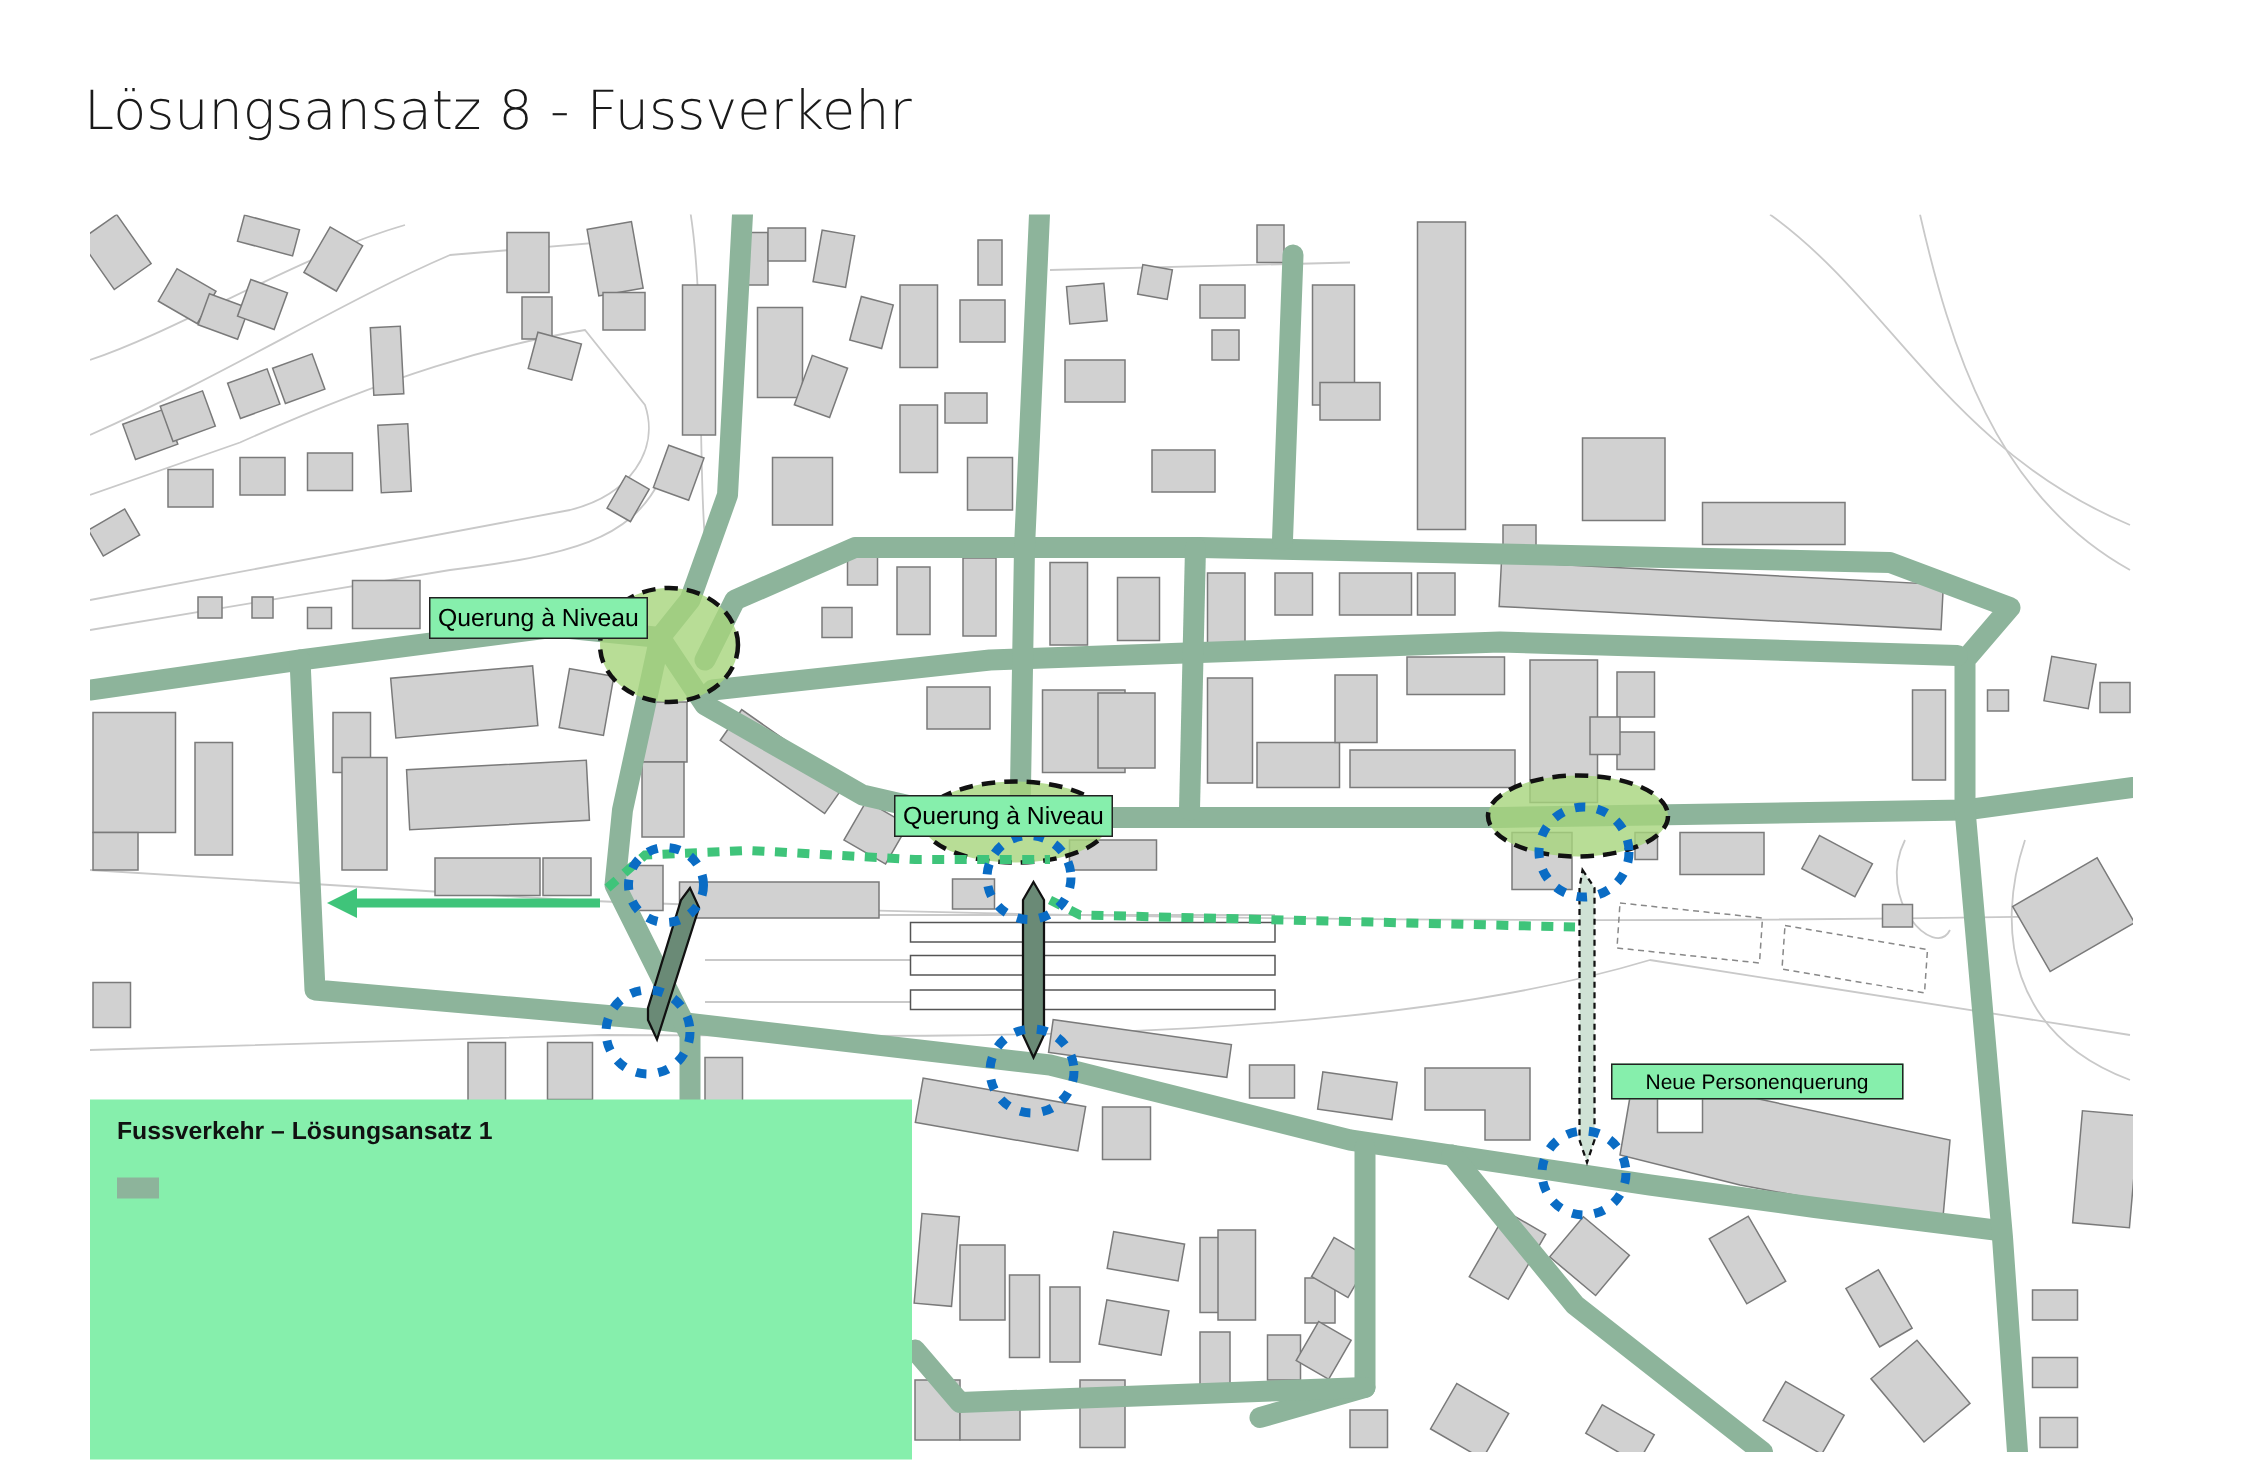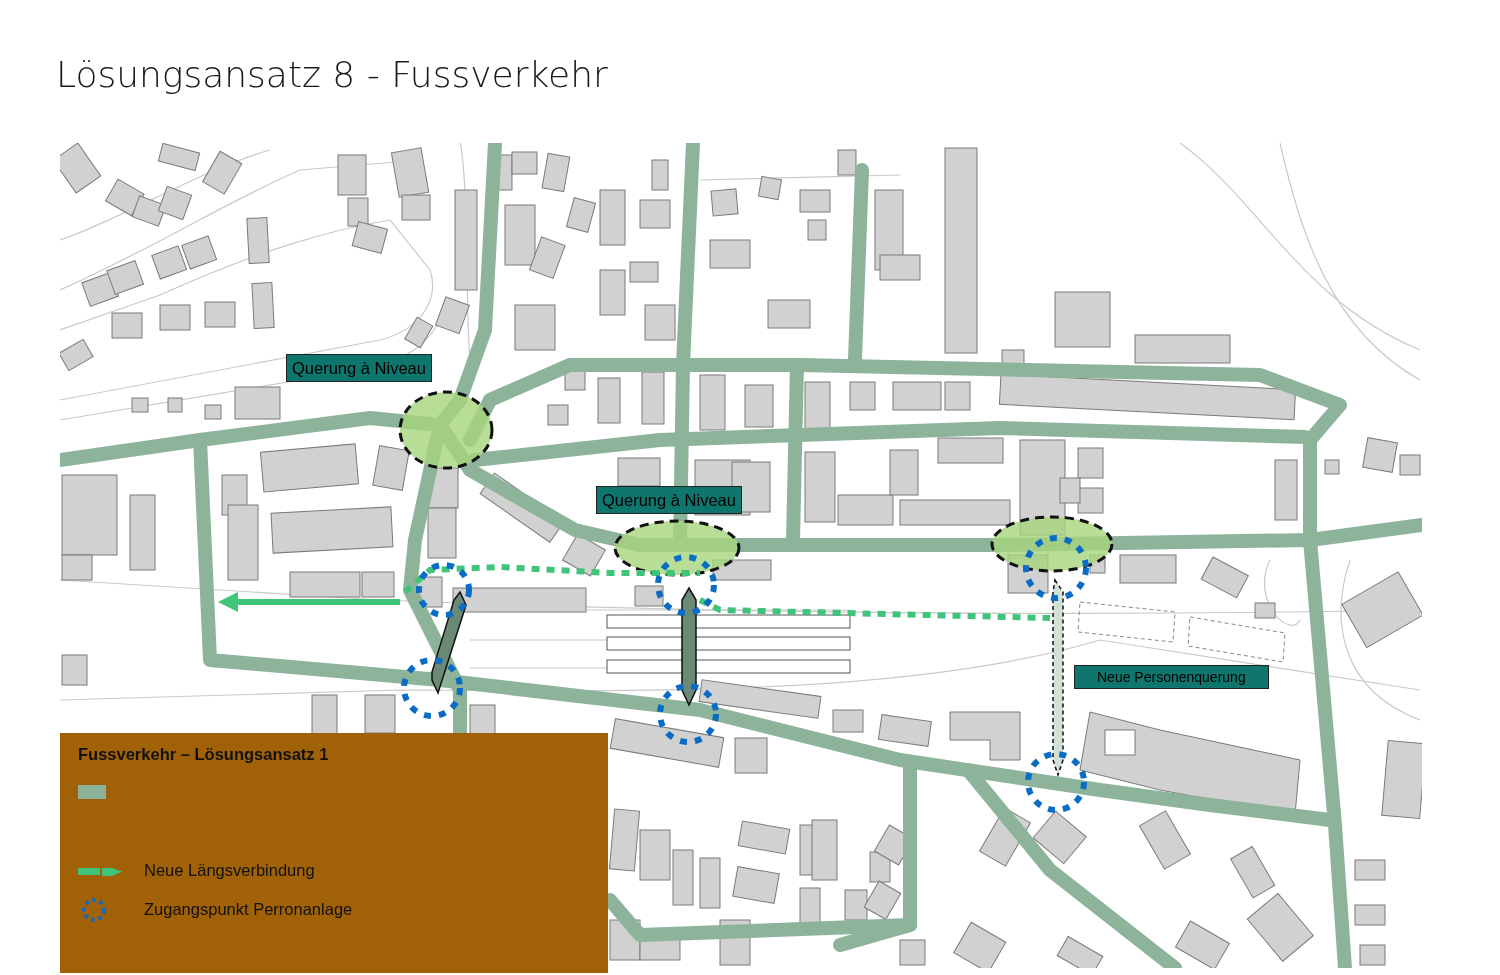--- a/index.html
+++ b/index.html
@@ -1,22 +1,22 @@
 <!DOCTYPE html>
 <html><head>
 <meta charset="utf-8">
 <style>
   html, body { margin:0; padding:0; background:#ffffff; }
   body { width:1500px; height:975px; position:relative; overflow:hidden; font-family:"Liberation Sans", sans-serif; }
   .title { position:absolute; left:56px; top:54px; font-family:"DejaVu Sans", sans-serif; font-size:36px; font-weight:300; color:#1a1a1a; letter-spacing:0px; margin:0; }
   .map { position:absolute; left:60px; top:143px; width:1362px; height:825px; }
   .map svg { position:absolute; left:0; top:0; }
-  .callout { position:absolute; background:#0f766e; border:1px solid #222; font-size:16.5px; color:#000; padding:2px 5px; line-height:22px; white-space:pre-line; }
+  .callout { position:absolute; background:#86efac; border:1px solid #222; font-size:16.5px; color:#000; padding:2px 5px; line-height:22px; white-space:pre-line;margin-top:44px; }
   .callout.small { font-size:14px; line-height:18px; padding:2px 22px; }
-  .legend { position:absolute; left:60px; top:733px; width:548px; height:240px; background:#a16207;text-decoration:underline; }
+  .legend { position:absolute; left:60px; top:733px; width:548px; height:240px; background:#86efac;text-decoration:underline; }
   .legend-title { position:absolute; left:18px; top:12px; font-size:16.5px; font-weight:bold; color:#111; }
   .legend-item { position:absolute; left:0; height:24px; width:548px; }
   .legend-item .sym { position:absolute; left:16px; top:0; width:52px; height:24px; }
   .legend-item .lbl { position:absolute; left:84px; top:2px; font-size:16.5px; color:#111; }
 </style>
 </head>
 <body>
 
 <h1 class="title">Lösungsansatz 8 - Fussverkehr</h1>
 
@@ -251,26 +251,13 @@
 </div>
 
 <div class="legend">
   <div class="legend-title">Fussverkehr – Lösungsansatz 1</div>
 
   <div class="legend-item" style="top:48px;">
     <svg class="sym" viewBox="0 0 52 24">
         <rect x="2" y="4" width="28" height="14" fill="#8db49b"></rect>
       </svg>
   </div>
-  <div class="legend-item" style="top:126px;">
-    <svg class="sym" viewBox="0 0 52 24">
-        <rect x="2" y="9" width="22" height="7" fill="#3fc47a"></rect>
-        <polygon points="26,9 36,9 46,12.5 36,17 26,17" fill="#3fc47a"></polygon>
-      </svg>
-    <span class="lbl">Neue Längsverbindung</span>
-  </div>
-  <div class="legend-item" style="top:165px;">
-    <svg class="sym" viewBox="0 0 52 24">
-        <circle cx="18" cy="12" r="10" fill="none" stroke="#0a6cc4" stroke-width="4" stroke-dasharray="3.5 4"></circle>
-      </svg>
-    <span class="lbl">Zugangspunkt Perronanlage</span>
-  </div>
 </div>
 
 </body></html>

